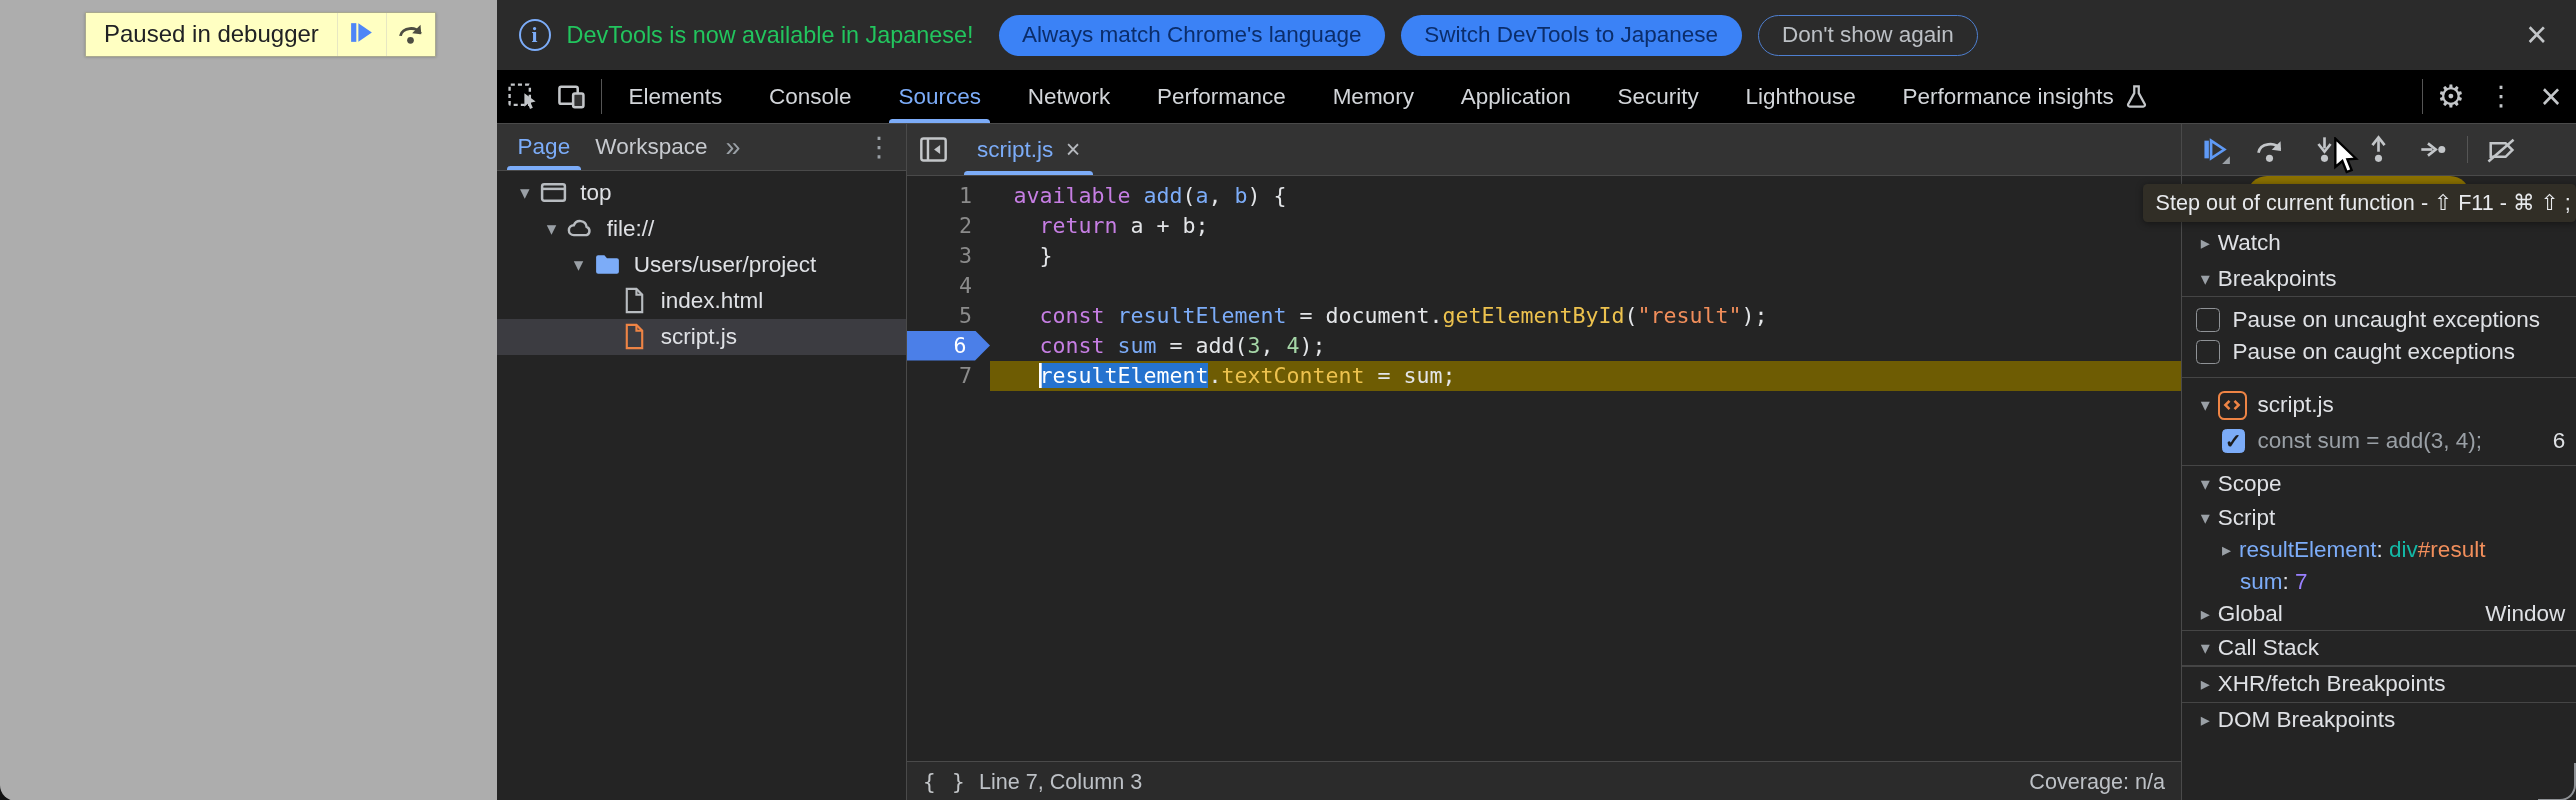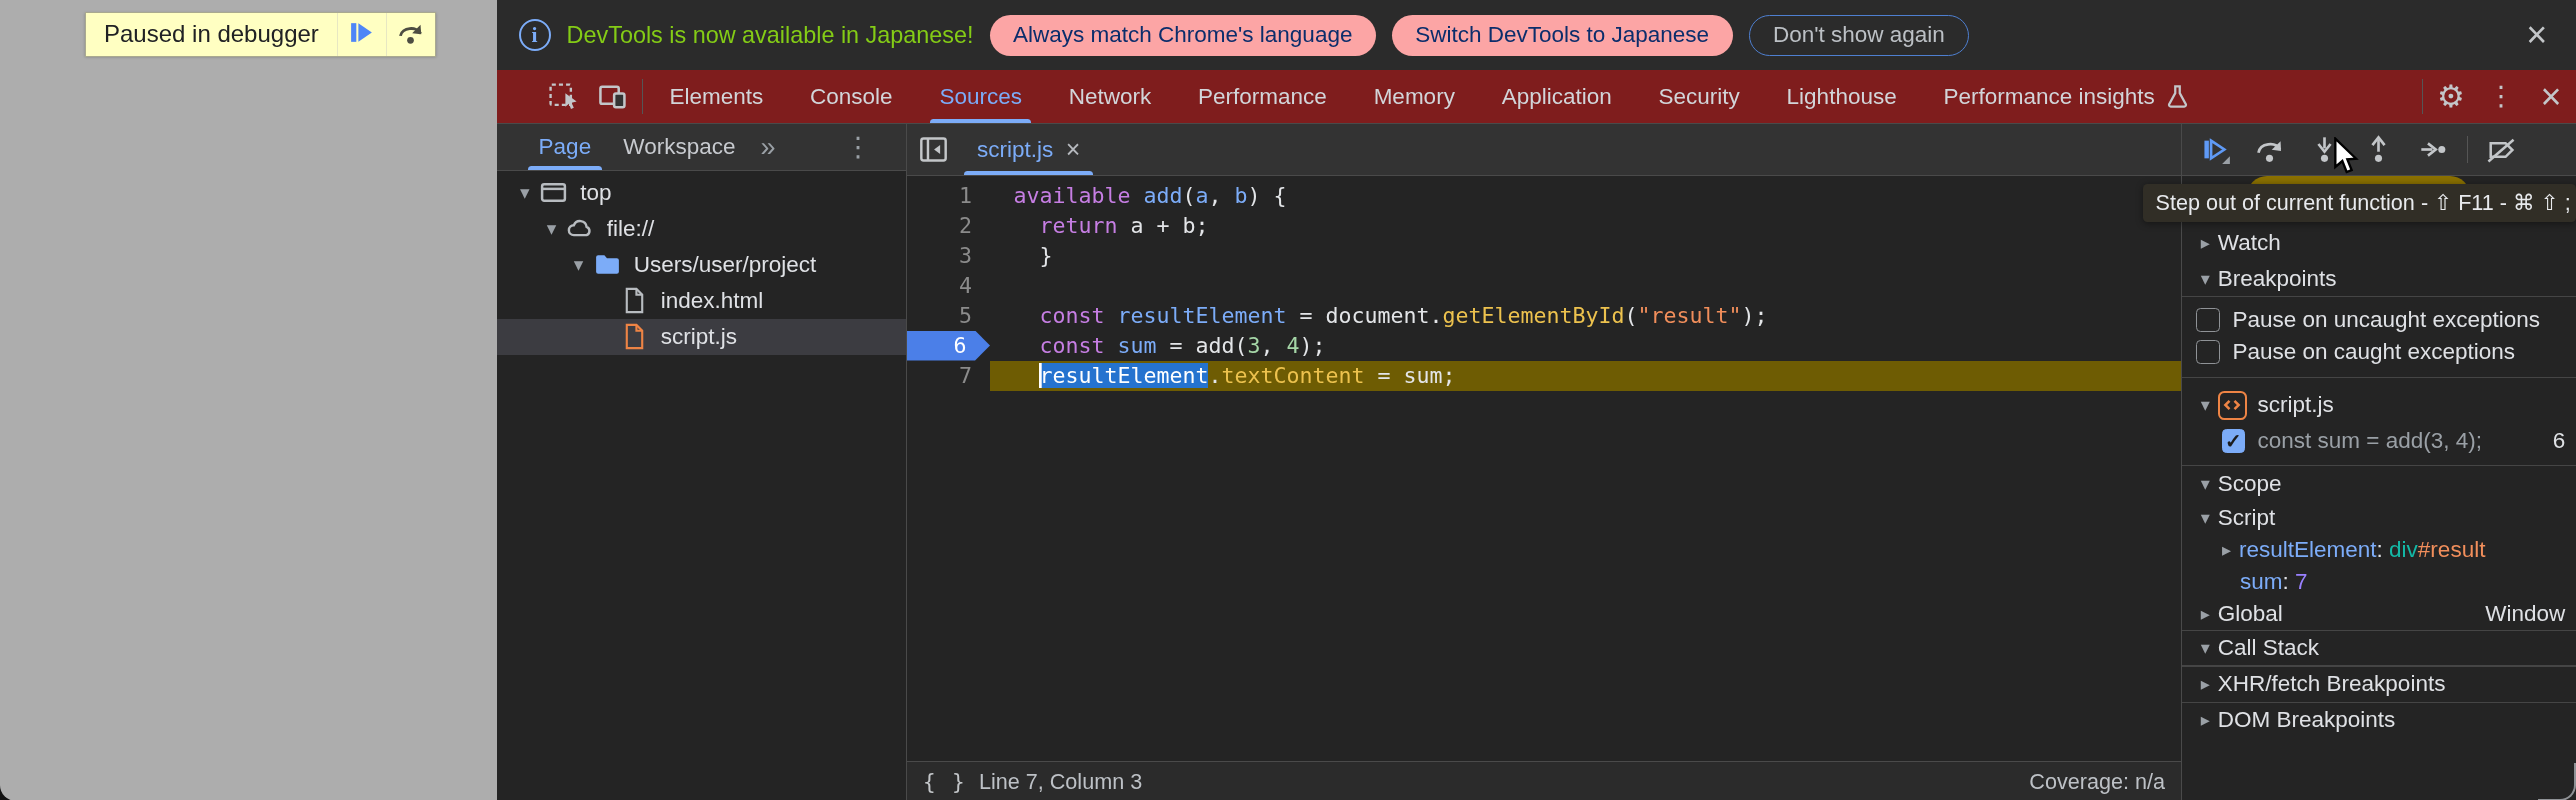--- a/index.html
+++ b/index.html
@@ -16,42 +16,42 @@
 
   
   .devtools { position:absolute; left:497px; top:0; width:2079px; height:801px; background:#242424;
     display:flex; flex-direction:column; border-bottom-right-radius:14.4px; }
   .corner-br { position:absolute; right:0; bottom:0; width:38px; height:38px; border-right:2.7px solid #8f9296; border-bottom:2.7px solid #8f9296; border-bottom-right-radius:16px; pointer-events:none; }
 
   
   .infobar { height:70px; background:#2b2b2b; display:flex; align-items:center; padding:0 21.6px; gap:16px; flex-shrink:0; }
   .info-icon { width:32px; height:32px; border-radius:50%; border:2.7px solid #7cacf8; color:#7cacf8;
     display:flex; align-items:center; justify-content:center; font-size:21.6px; font-weight:bold; font-family:"Liberation Serif",serif; flex-shrink:0; }
-  .infobar .msg { color:#84cc16; font-size:23.4px; white-space:nowrap; }
+  .infobar .msg { color:#22c55e; font-size:23.4px; margin-right:9px; white-space:nowrap; }
   .pill { height:41px; border-radius:21px; padding:0 23.4px; display:flex; align-items:center; font-size:22.5px; cursor:pointer; white-space:nowrap; }
-  .pill.tonal { background:#fca5a5; color:#0b2d6b; }
+  .pill.tonal { background:#3b82f6; color:#0b2d6b; }
   .pill.outline { border:1.8px solid #4e7fd0; color:#bcc0c5; background:transparent; }
   .infobar .spacer, .tabbar .spacer { flex:1; }
   .x-btn { color:#c3c6c9; font-size:36px; line-height:1; cursor:pointer; padding:0 7.2px; }
 
   
-  .tabbar { height:54px; background:#7f1d1d; display:flex; align-items:stretch; flex-shrink:0; border-bottom:0.9px solid #4a4a4a;padding-left:41px; }
+  .tabbar { height:54px; background:#000000; display:flex; align-items:stretch; flex-shrink:0; border-bottom:0.9px solid #4a4a4a; }
   .tb-icon { width:50px; display:flex; align-items:center; justify-content:center; cursor:pointer; color:#c3c6c9; }
   .tb-divider { width:0.9px; background:#555; margin:9px 3.6px; }
   .tab { position:relative; display:flex; align-items:center; gap:9px; padding:0 23.4px; font-size:22.5px; color:#d2d5d9; cursor:pointer; white-space:nowrap; }
   .tab.active { color:#7cacf8; }
   .tab.active::after { content:""; position:absolute; left:14.4px; right:14.4px; bottom:0; height:4.5px; background:#7cacf8; border-radius:3.6px 3.6px 0 0; }
   .glyph { font-size:31px; color:#c3c6c9; line-height:1; }
 
   
   .main { flex:1; display:flex; min-height:0; }
 
   
   .sidebar { width:410px; flex-shrink:0; border-right:0.9px solid #4a4a4a; display:flex; flex-direction:column; background:#242424; }
-  .sb-header { height:47px; background:#333; display:flex; align-items:center; padding:0 29px; gap:7px; flex-shrink:0; border-bottom:0.9px solid #4a4a4a; }
+  .sb-header { height:47px; background:#333; display:flex; align-items:center; padding:0 8px; gap:0; flex-shrink:0; border-bottom:0.9px solid #4a4a4a; }
   .sb-tab { position:relative; height:100%; display:flex; align-items:center; padding:0 12.6px; font-size:22.5px; color:#c7cacf; cursor:pointer; }
   .sb-tab.active { color:#7cacf8; }
   .sb-tab.active::after { content:""; position:absolute; left:1.8px; right:1.8px; bottom:0; height:4.5px; background:#7cacf8; border-radius:3.6px 3.6px 0 0; }
   .sb-more { color:#9aa0a6; font-size:27px; cursor:pointer; padding:0 5.4px; }
   .tree { padding-top:3.6px; }
   .tree-row { height:36px; display:flex; align-items:center; font-size:22.5px; color:#dfe1e5; cursor:pointer; white-space:nowrap; }
   .tree-row.selected { background:#3c3c41; }
   .caret { width:27px; text-align:center; color:#9aa0a6; font-size:19px; flex-shrink:0; }
   .t-icon { width:31px; height:31px; margin-right:10.8px; display:flex; align-items:center; justify-content:center; flex-shrink:0; }
 

